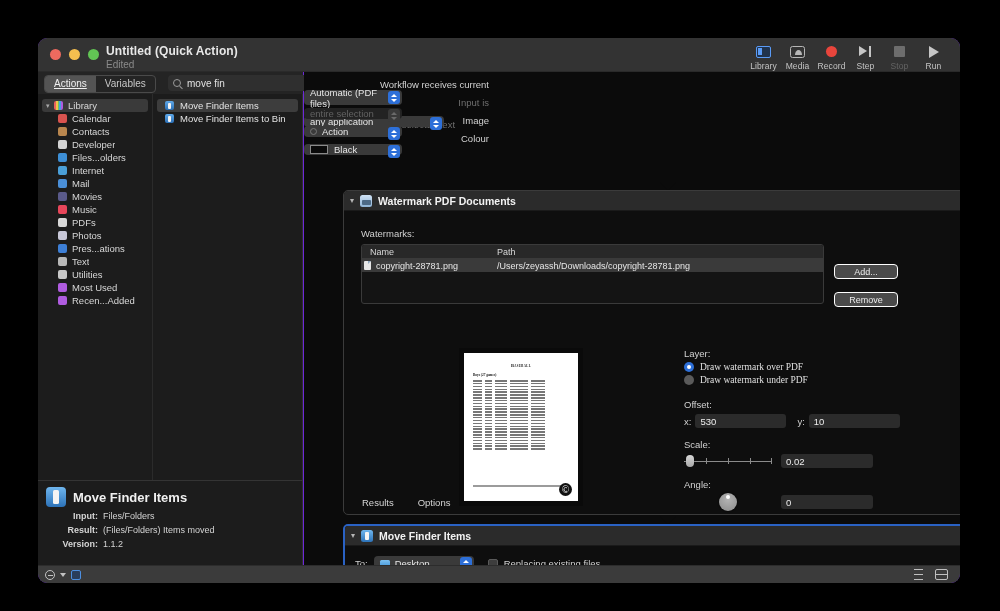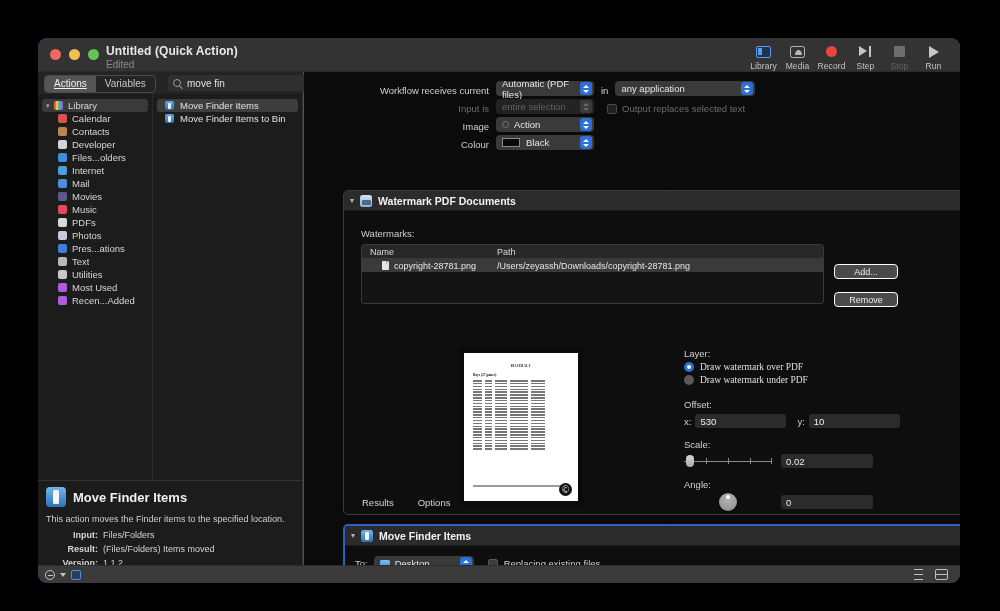--- a/index.html
+++ b/index.html
@@ -133,21 +133,21 @@
   .sb-split::after{content:"";position:absolute;left:0;right:0;top:3.5px;height:1.3px;background:#c0c0c0;}
 
   
   .canvas {
     position: absolute; left: 266px; top: 34px; right: 0; bottom: 18px;
     background: #0b0b0b; overflow: hidden;
   }
 
   
   .wf-settings { position: absolute; left: 0; top: 0; right: 0; height: 106px; padding: 7px 0 0 0; }
-  .wf-row { display: flex; align-items: flex-end; height: 17px; margin-bottom: 1px; }
+  .wf-row { display: flex; align-items: flex-start; height: 17px; margin-bottom: 1px; flex-direction: column; }
   .wf-label { width: 192px; text-align: right; font-size: 9.5px; color: #d2d2d2; padding-right: 7px; }
   .wf-label.dim { color: #6e6e6e; }
 
   .popup {
     height: 15px; background: #3a3a3a; border-radius: 4px;
     display: flex; align-items: center; padding: 0 16px 0 6px;
     font-size: 9.5px; color: #e6e6e6; position: relative;
   }
   .popup.dim { background:#232323; color:#626262; }
   .popup .arrows {
@@ -191,21 +191,21 @@
   .wm-label { font-size: 9.5px; color: #d0d0d0; }
 
   
   .wm-table { position:absolute; left:17px; top:33px; width:463px; height:60px;
     background:#141414; border:1px solid #3a3a3a; border-radius:3px; overflow:hidden; }
   .wm-thead { height:14px; background:#282828; display:flex; border-bottom:1px solid #3a3a3a; }
   .wm-th { font-size:9px; color:#d8d8d8; padding:2px 0 0 8px; }
   .wm-th.c1 { width:127px; } .wm-th.c2 { flex:1; }
   .wm-tr { height:13px; display:flex; align-items:center; background:#3a3a3a; }
   .wm-td { font-size:9px; color:#e6e6e6; display:flex; align-items:center; }
-  .wm-td.c1 { width:127px; padding-left:20px; }
+  .wm-td.c1 { width:127px; padding-left:2px; }
   .wm-td.c2 { flex:1; padding-left:8px; }
   .file-ico { width:7px;height:9px;background:#e6e6e6;border-radius:1px;margin-right:5px;position:relative;flex:0 0 auto;}
   .file-ico::after{content:"";position:absolute;right:0;top:0;border-left:3px solid #8fa8c0;border-bottom:3px solid transparent;}
 
   .sidebtn {
     position:absolute; width:64px; height:15px; background:#4a4a4a;
     border:1px solid #ffffff; border-radius:4px;
     font-size:9px; color:#ececec; display:flex; align-items:center; justify-content:center;
   }
 
@@ -415,21 +415,20 @@
             </div>
           </div>
       </div>
     </div>
 
     <div class="descpanel">
       <div class="desc-head">
         <div class="desc-ico"></div>
         <div class="desc-title">Move Finder Items</div>
       </div>
-      <div class="desc-body">This action moves the Finder items to the specified location.</div>
       <div id="desc-meta-container">
           <div class="desc-meta"><span class="k">Input:</span><span>Files/Folders</span></div>
           <div class="desc-meta"><span class="k">Result:</span><span>(Files/Folders) Items moved</span></div>
           <div class="desc-meta"><span class="k">Version:</span><span>1.1.2</span></div>
         </div>
     </div>
 
     <div class="statusbar">
       <div class="sb-left">
         <div class="sb-face"></div>

